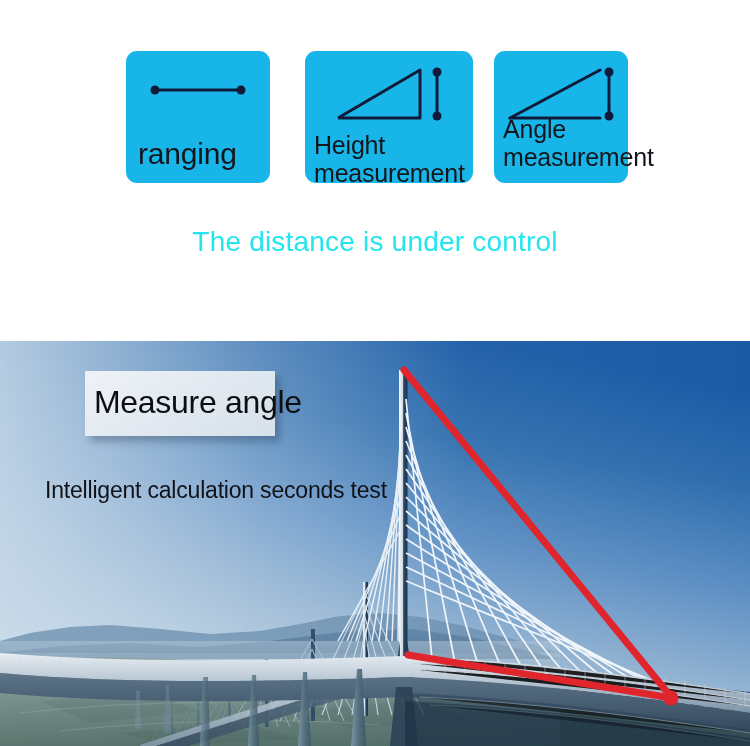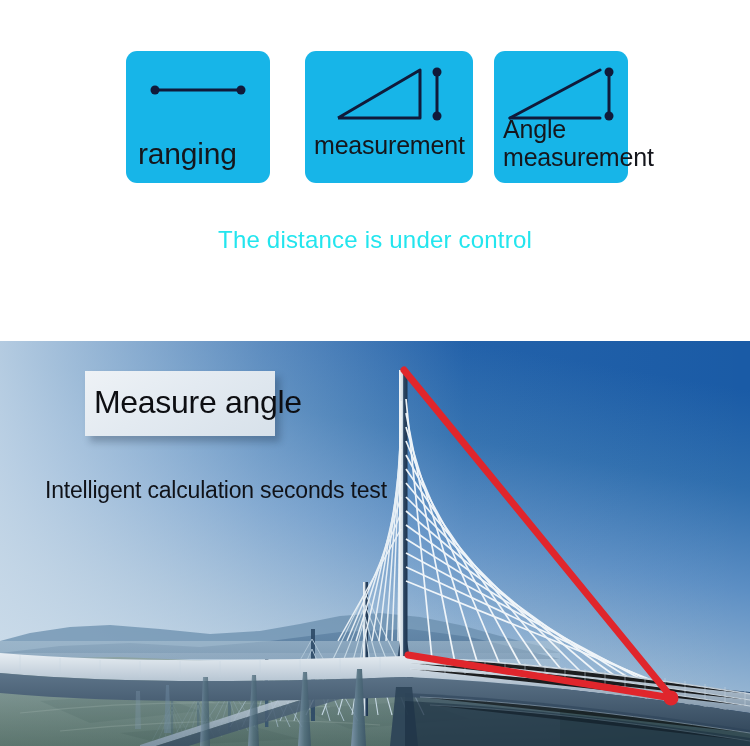--- a/index.html
+++ b/index.html
@@ -69,21 +69,21 @@
   .fc-2 .fc-label { top:80px; left:9px; }
   .fc-3 .fc-label { top:64px; left:9px; }
 
   
   #headline-cyan {
     position:absolute;
     left:0; top:226px;
     width:750px;
     text-align:center;
     color:#23e5ee;
-    font-size:24px;
+    font-size:28px;
     letter-spacing:0.2px;
   }
 
   #headline-sub {
     position:absolute;
     left:0; top:292px;
     width:750px;
     text-align:center;
     color:#1b1c22;
     font-size:22px;
@@ -153,20 +153,21 @@
       <div class="feature-card fc-2">
         <div class="fc-icon">
           <svg width="130" height="80" viewBox="0 0 130 80">
             <polyline points="14,64 96,16 96,64 14,64" fill="none" stroke="#101a3a" stroke-width="3" stroke-linejoin="round"></polyline>
             <line x1="113" y1="18" x2="113" y2="62" stroke="#101a3a" stroke-width="3"></line>
             <circle cx="113" cy="18" r="4.5" fill="#101a3a"></circle>
             <circle cx="113" cy="62" r="4.5" fill="#101a3a"></circle>
           </svg>
         </div>
         <div class="fc-label">
+          <div>Height</div>
           <div>measurement</div>
         </div>
       </div>
 
       <div class="feature-card fc-3">
         <div class="fc-icon">
           <svg width="130" height="80" viewBox="0 0 130 80">
             <polyline points="14,64 104,16" fill="none" stroke="#101a3a" stroke-width="3" stroke-linecap="round"></polyline>
             <polyline points="14,64 104,64" fill="none" stroke="#101a3a" stroke-width="3" stroke-linecap="round"></polyline>
             <line x1="113" y1="18" x2="113" y2="62" stroke="#101a3a" stroke-width="3"></line>

